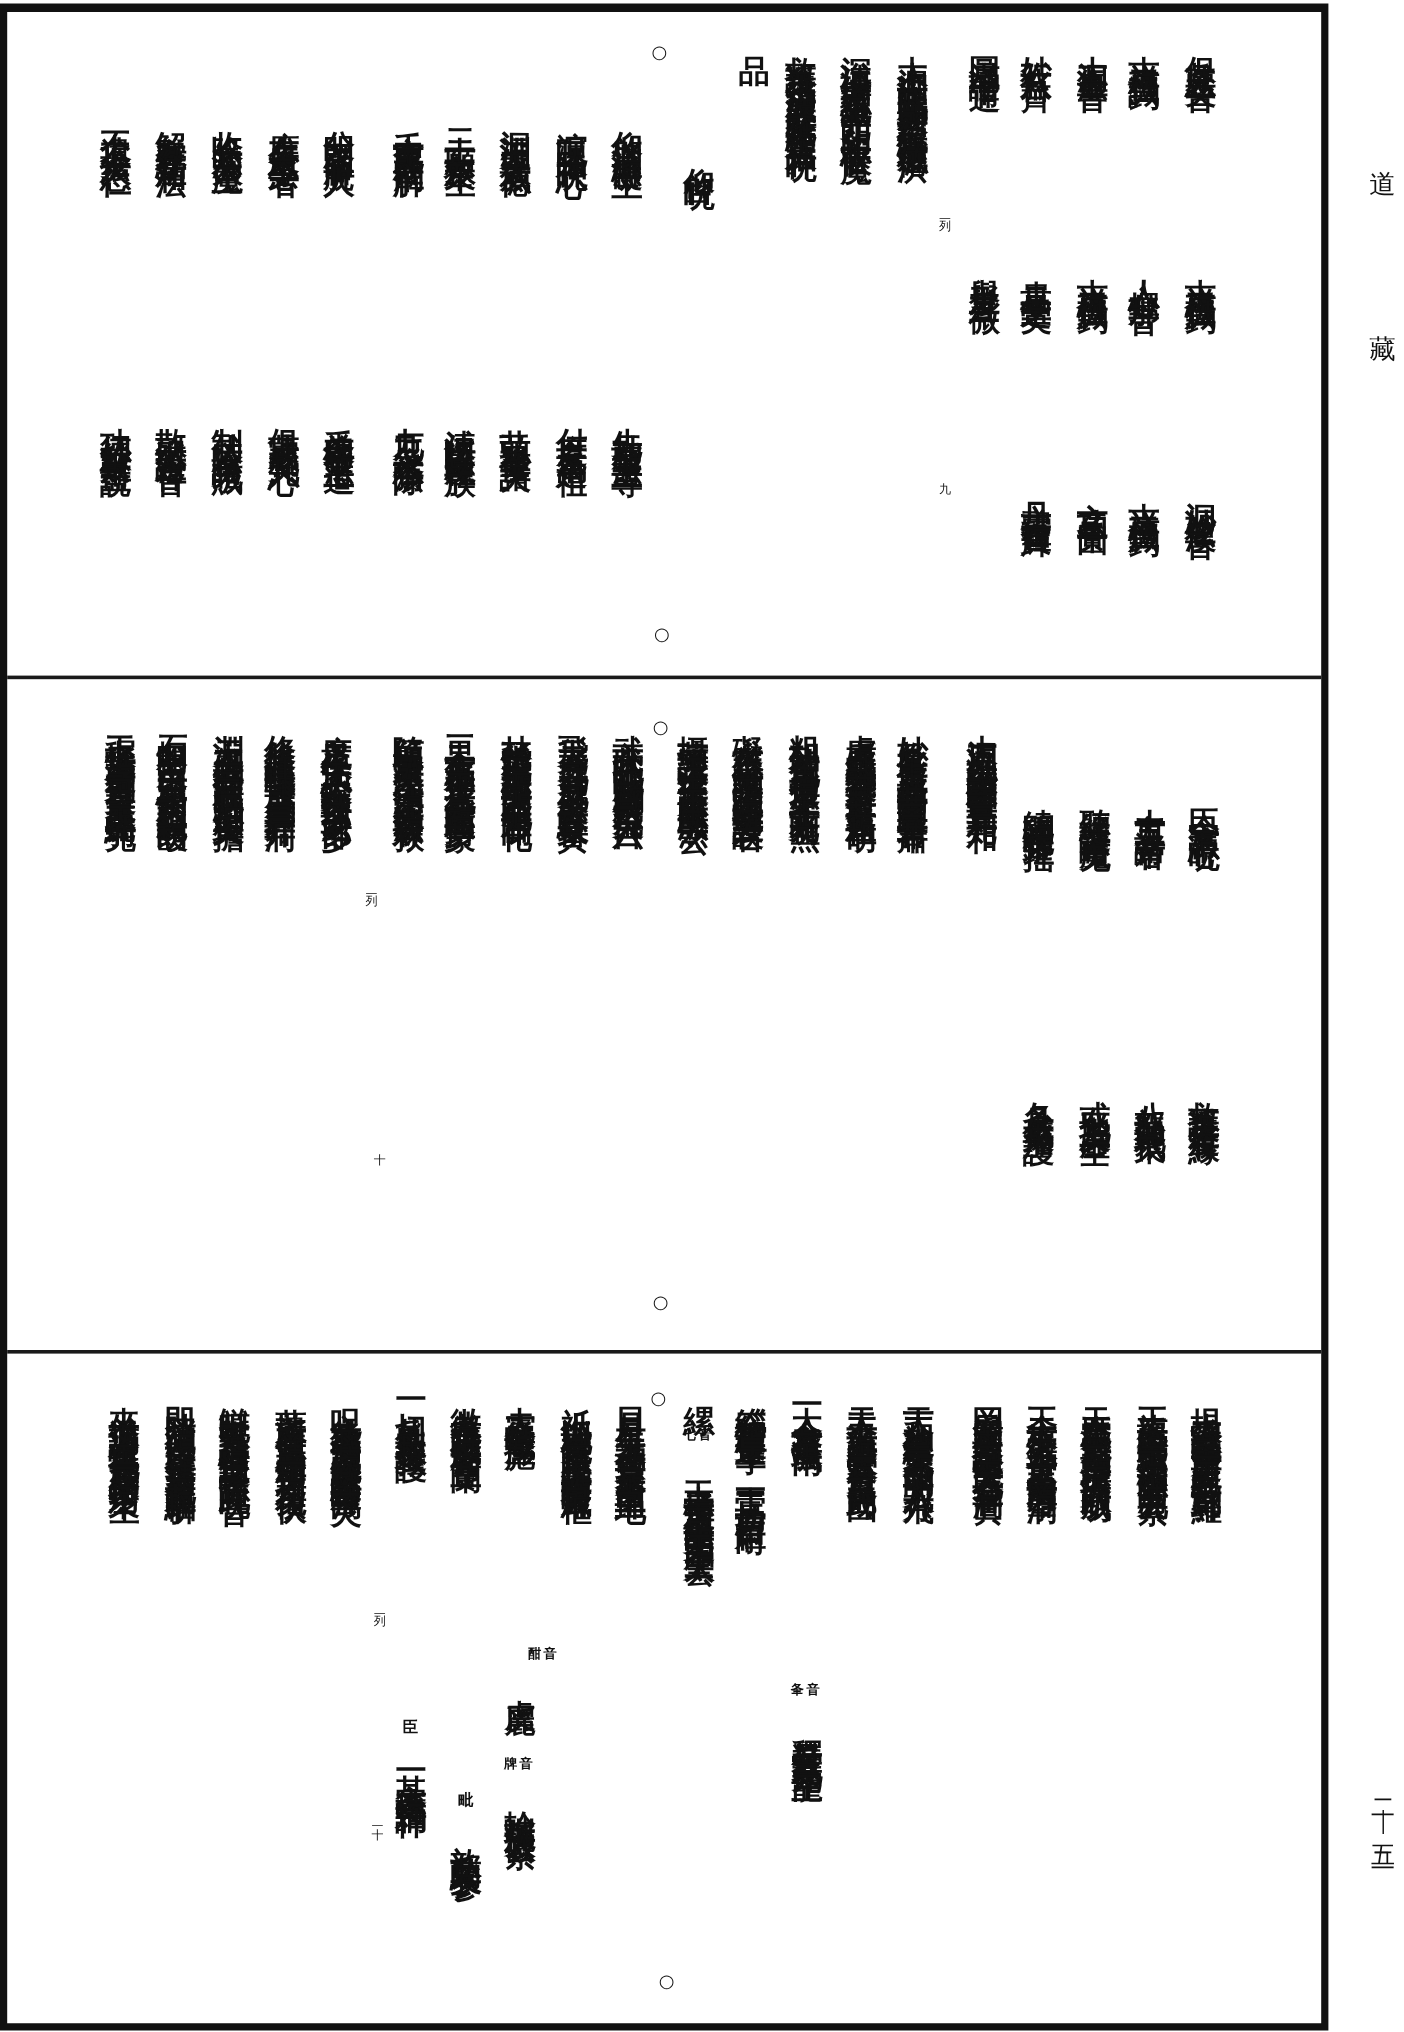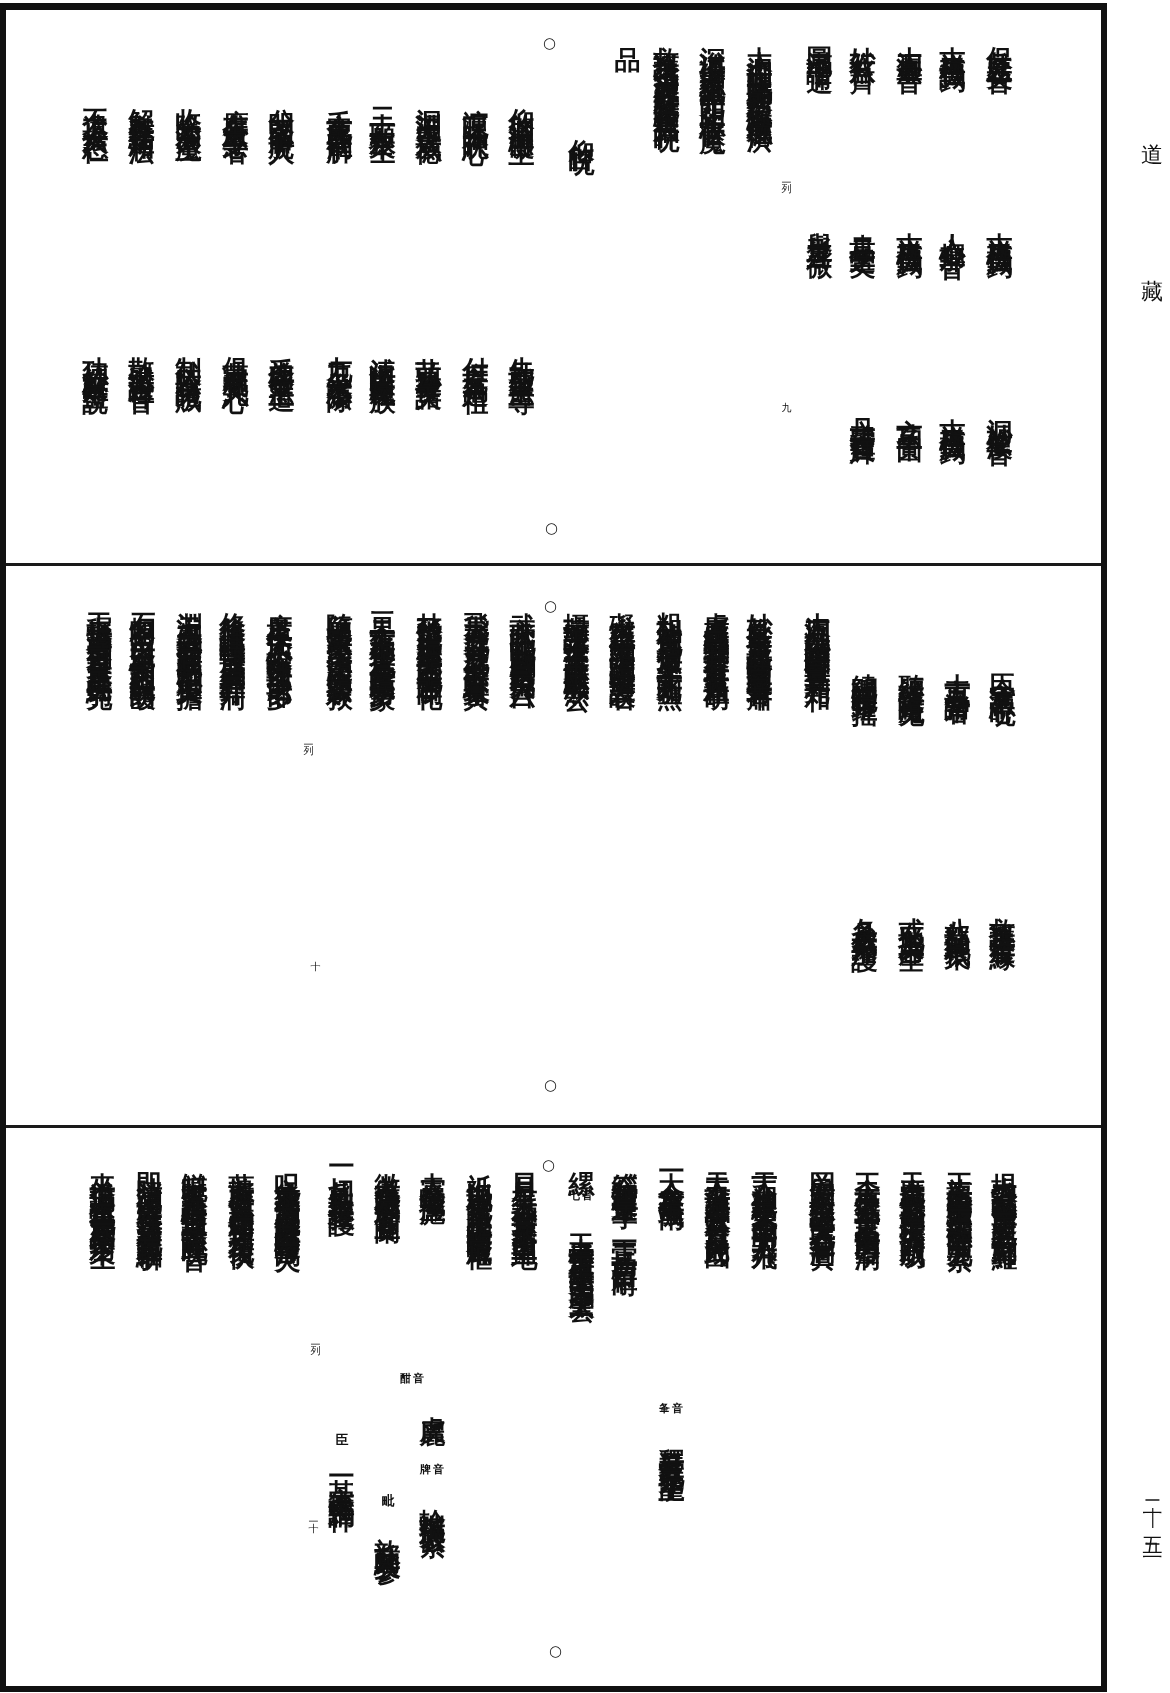--- a/index.html
+++ b/index.html
@@ -120,21 +120,21 @@
     <div class="col" style="left:659px;top:1427px">釋曇君九泰元龍王</div>
     <div class="col" style="left:612px;top:1152px">緇石將軍權連暈孥𦋐壹正一功曹自烜耐</div>
     <div class="col" style="left:569px;top:1152px">縲</div>
     <div class="note" style="left:569px;top:1183px">七音</div>
     <div class="col" style="left:569px;top:1213px">玉壺極清天王無量光明天虛空太雲</div>
     <div class="mark" style="left:542px;top:1158px">○</div>
     <div class="mark" style="left:549px;top:1644px">○</div>
     <div class="col" style="left:512px;top:1152px">日月星君天大神王致穹昊犀貉山土皇地</div>
     <div class="col" style="left:467px;top:1152px">祇山海地神鬼賓原陵土壘洧姑吻嘘風樞</div>
     <div class="col" style="left:420px;top:1152px">太靈炎嘘域盧彪</div>
-    <div class="note" style="left:400px;top:1366px">酣音</div>
+    <div class="note" style="left:440px;top:1366px">酣音</div>
     <div class="col" style="left:420px;top:1396px">虞麗</div>
     <div class="note" style="left:420px;top:1457px">牌音</div>
     <div class="col" style="left:420px;top:1488px">輪端傑太微紫</div>
     <div class="col" style="left:375px;top:1152px">微孝春嬿陽儀靨玄勾丘蘭</div>
     <div class="note single" style="left:375px;top:1488px">毗</div>
     <div class="col" style="left:375px;top:1518px">歆丘蘭騤嵾</div>
     <div class="col" style="left:329px;top:1152px">一切眞仙來救護救護</div>
     <div class="note single" style="left:329px;top:1427px">臣</div>
     <div class="col" style="left:329px;top:1457px">某一家等轉誦神</div>
     <div class="ann" style="left:310px;top:1338px">列一</div>

